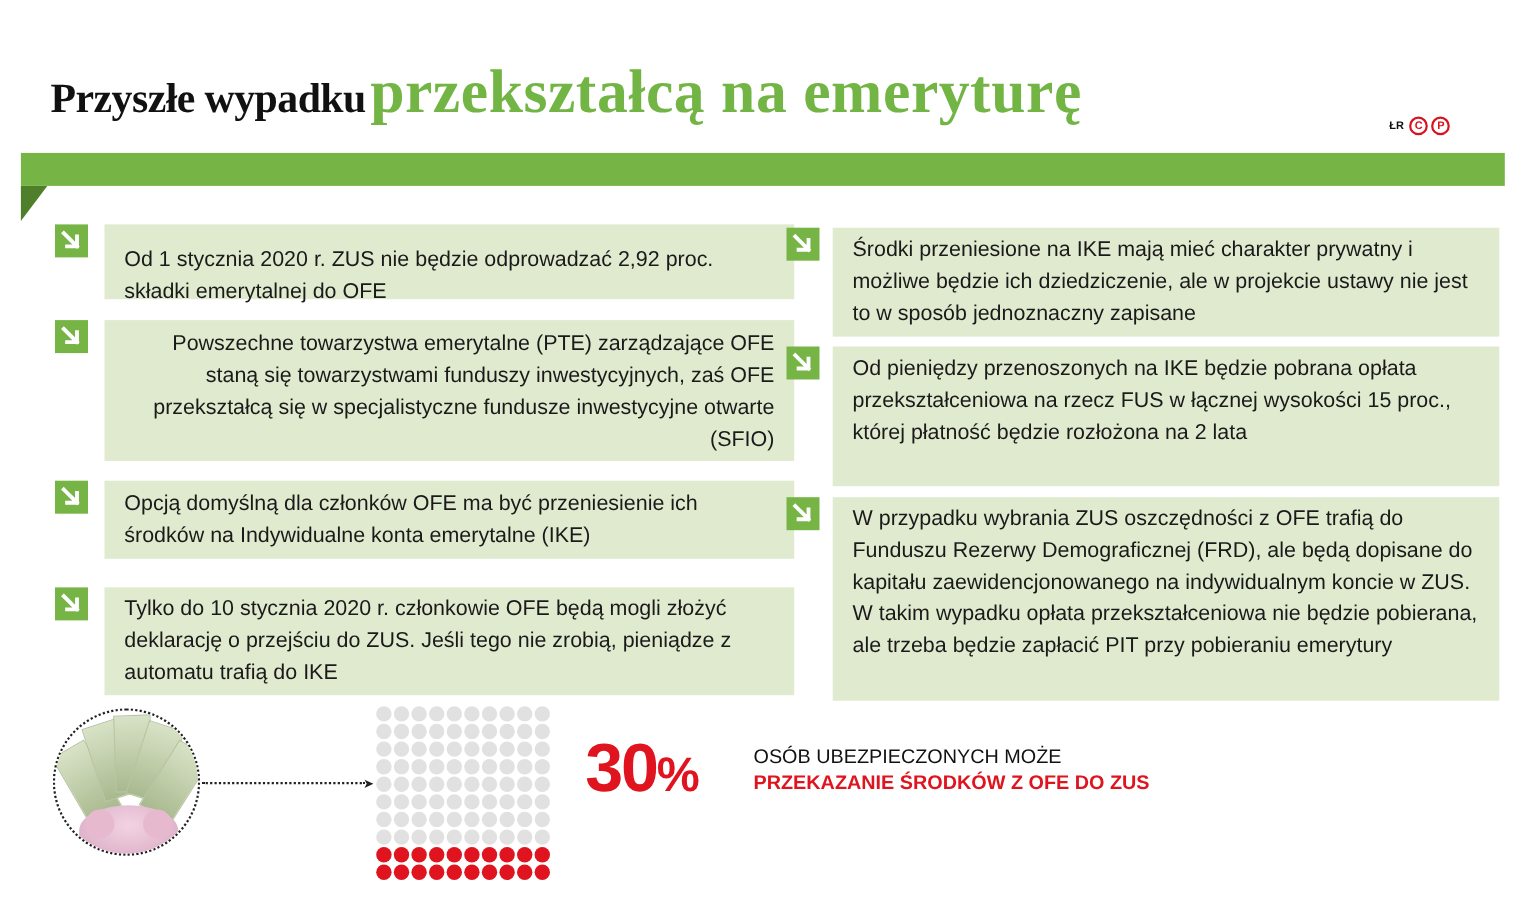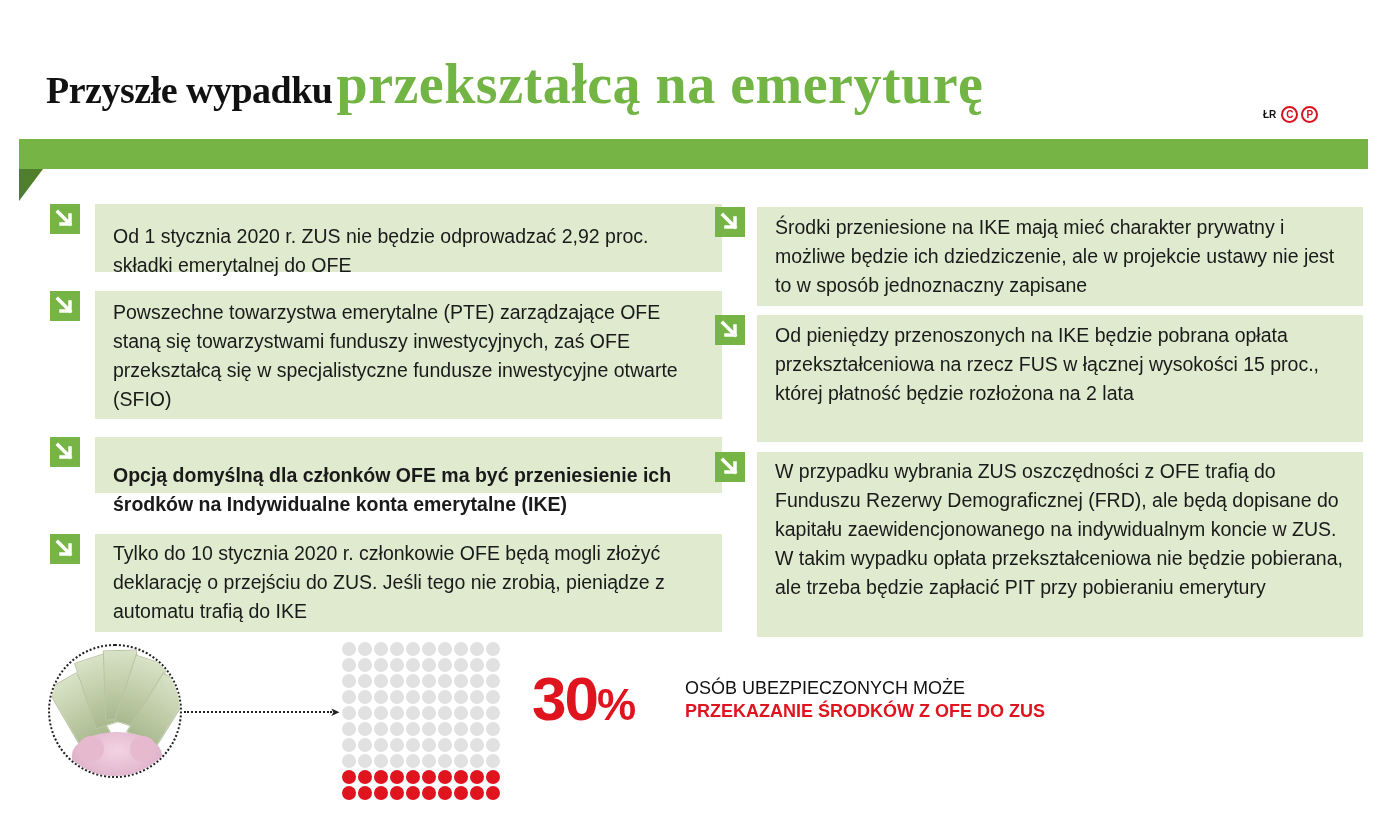--- a/index.html
+++ b/index.html
@@ -65,32 +65,32 @@
     <span>Od 1 stycznia 2020 r. ZUS nie będzie odprowadzać 2,92 proc. składki emerytalnej do OFE</span>
   </div>
 </div>
 
 <div class="item" style="left:50px; top:291px;">
   <div class="ico" style="left:0; top:0;">
     <svg width="20" height="20" viewBox="0 0 20 20">
         <path d="M3 3 L15 15 M15 6 L15 15 L6 15" stroke="#fff" stroke-width="3.5" fill="none" stroke-linecap="square"></path>
       </svg>
   </div>
-  <div class="box" style="left:45px; top:0; width:627px; height:128px; padding-top:7px;">
+  <div class="box" style="left:45px; top:0; width:627px; height:128px; padding-top:7px;text-align:right;">
     <span>Powszechne towarzystwa emerytalne (PTE) zarządzające OFE staną się towarzystwami funduszy inwestycyjnych, zaś OFE przekształcą się w specjalistyczne fundusze inwestycyjne otwarte (SFIO)</span>
   </div>
 </div>
 
 <div class="item" style="left:50px; top:437px;">
   <div class="ico" style="left:0; top:0;">
     <svg width="20" height="20" viewBox="0 0 20 20">
         <path d="M3 3 L15 15 M15 6 L15 15 L6 15" stroke="#fff" stroke-width="3.5" fill="none" stroke-linecap="square"></path>
       </svg>
   </div>
-  <div class="box" style="left:45px; top:0; width:627px; height:56px; padding-top:24px;font-weight:bold;">
+  <div class="box" style="left:45px; top:0; width:627px; height:71px; padding-top:7px;">
     <span>Opcją domyślną dla członków OFE ma być przeniesienie ich środków na Indywidualne konta emerytalne (IKE)</span>
   </div>
 </div>
 
 <div class="item" style="left:50px; top:534px;">
   <div class="ico" style="left:0; top:0;">
     <svg width="20" height="20" viewBox="0 0 20 20">
         <path d="M3 3 L15 15 M15 6 L15 15 L6 15" stroke="#fff" stroke-width="3.5" fill="none" stroke-linecap="square"></path>
       </svg>
   </div>

